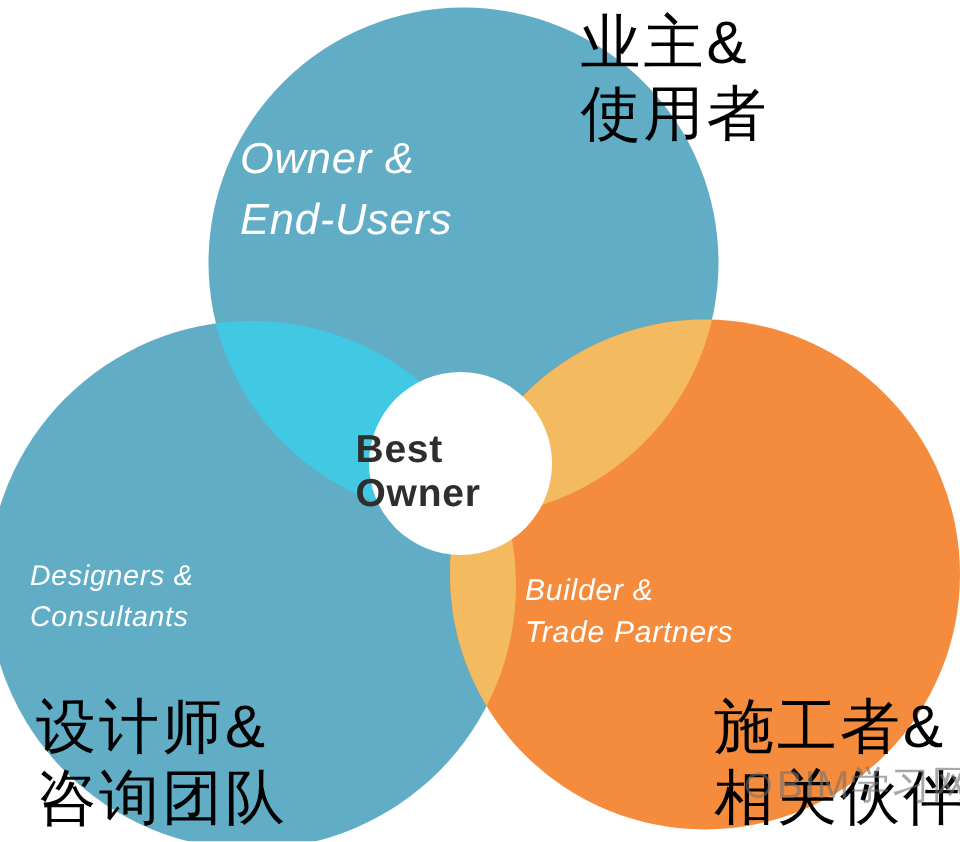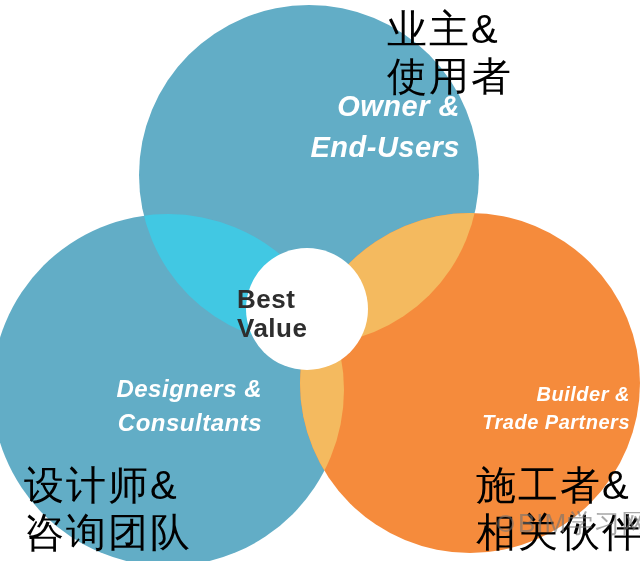--- a/index.html
+++ b/index.html
@@ -10,27 +10,27 @@
     background: #ffffff;
     overflow: hidden;
     font-family: "Liberation Sans", sans-serif;
   }
   .stage svg { position: absolute; left: 0; top: 0; }
 
   .circle-label {
     position: absolute;
     color: #ffffff;
     font-style: italic;
-    font-weight: bold;
-    text-align: right;
+    font-weight: normal;
+    text-align: left;
     line-height: 1.42;
     letter-spacing: 0.5px;
   }
   .label-owner     { left: 160px; top: 86px;  width: 300px; font-size: 29px; }
-  .label-designers { left: 6px;  top: 372px; width: 256px; font-size: 24px; }
+  .label-designers { left: 20px;  top: 372px; width: 256px; font-size: 19px; }
   .label-builder   { left: 350px; top: 380px; width: 280px; font-size: 20px; }
 
   .center-label {
     position: absolute;
     left: 237px; top: 285px; width: 140px;
     color: #2e2e2e;
     font-weight: bold;
     font-size: 26px;
     line-height: 1.12;
     letter-spacing: 0.5px;
@@ -115,21 +115,21 @@
     <span class="line">Consultants</span>
   </div>
 
   <div class="circle-label label-builder">
     <span class="line">Builder &amp;</span>
     <span class="line">Trade Partners</span>
   </div>
 
   <div class="center-label">
     <span class="line">Best</span>
-    <span class="line">Value</span>
+    <span class="line">Owner</span>
   </div>
 
   <div class="cn-annotation cn-designers">
     <span class="line">设计师&amp;</span>
     <span class="line">咨询团队</span>
   </div>
 
   <div class="cn-annotation cn-owner">
     <span class="line">业主&amp;</span>
     <span class="line">使用者</span>

